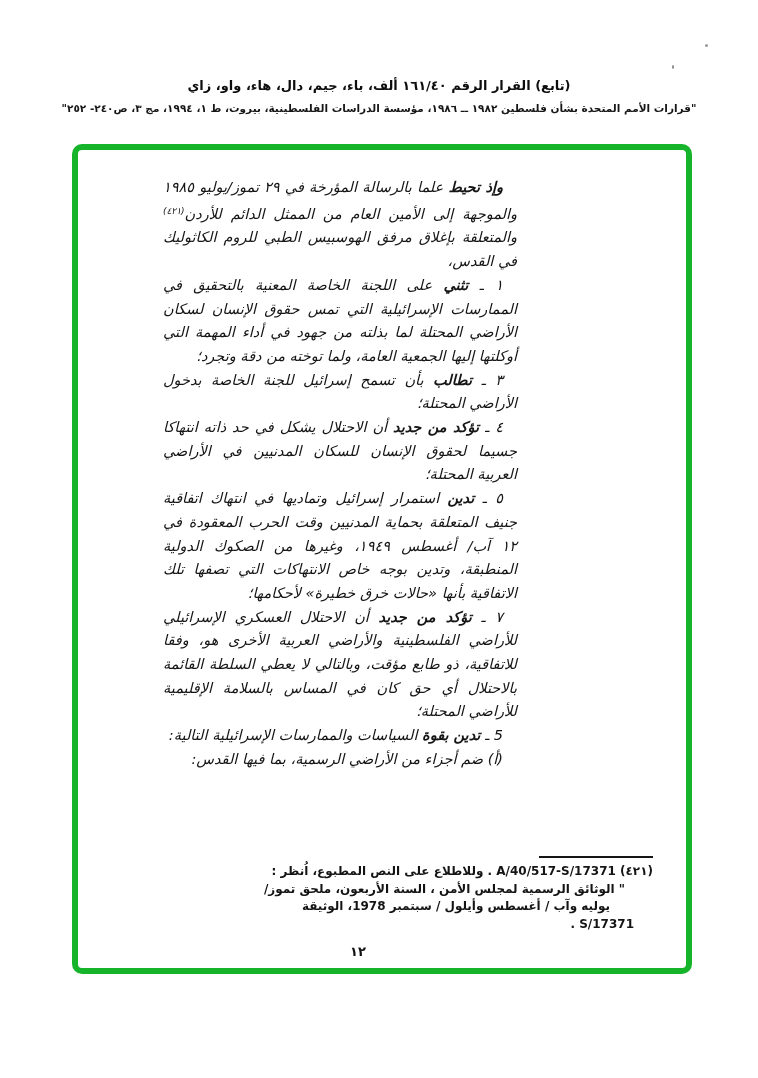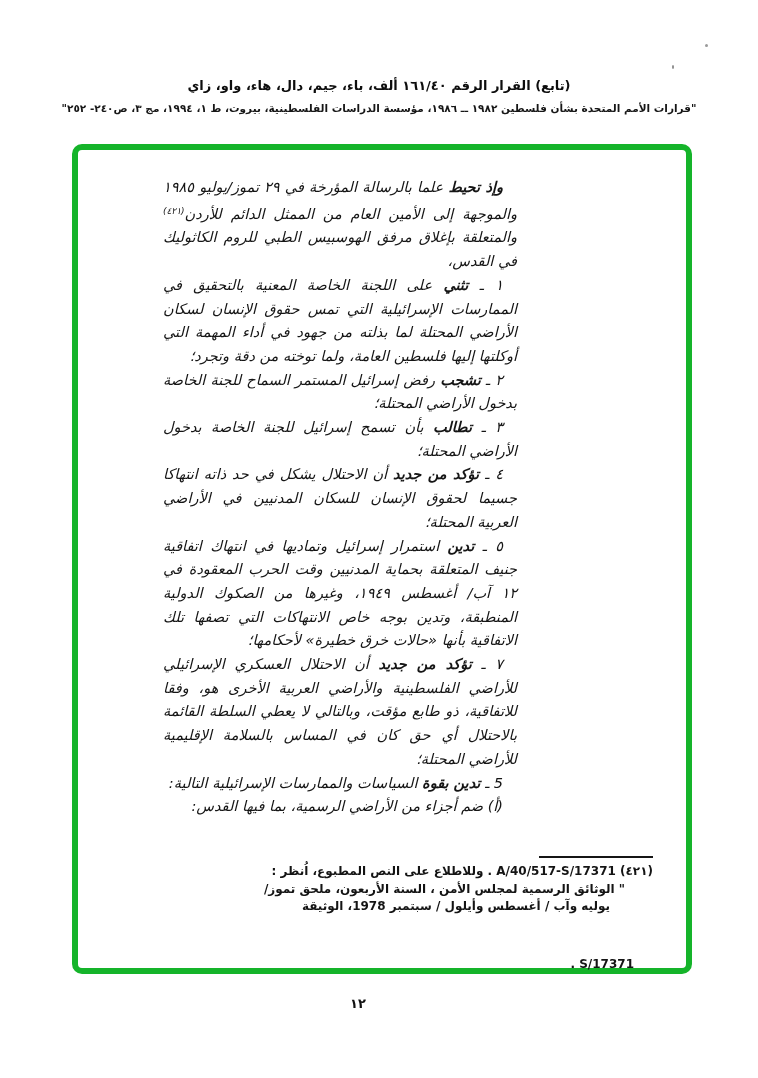--- a/index.html
+++ b/index.html
@@ -58,47 +58,46 @@
   }
   .fn-rule{
     width:114px;height:2px;background:#151515;margin-bottom:5px;
   }
   .fn-line{
     font-size:12px;line-height:17.5px;font-weight:bold;
     text-align:right;white-space:nowrap;color:#141414;
   }
   .fn-line.l2{padding-right:28px;}
   .fn-line.l3{padding-right:43px;}
-  .fn-line.l4{padding-right:19px;margin-top:40px;}
+  .fn-line.l4{padding-right:19px;}
 
   .page-number{
-    position:absolute;top:996px;left:0;width:716px;
+    position:absolute;top:944px;left:0;width:716px;
     text-align:center;
     font-weight:bold;font-size:13px;
     letter-spacing:4px;
     direction:rtl;
   }
 </style>
 </head>
 <body>
 
 <span class="speck" id="speck1"></span>
 <span class="speck" id="speck2"></span>
 
 <div class="hdr-title">(تابع) القرار الرقم ١٦١/٤٠ ألف، باء، جيم، دال، هاء، واو، زاي</div>
 <div class="hdr-source">"قرارات الأمم المتحدة بشأن فلسطين ١٩٨٢ ــ ١٩٨٦، مؤسسة الدراسات الفلسطينية، بيروت، ط ١، ١٩٩٤، مج ٣، ص٢٤٠- ٢٥٢"</div>
 
 <div class="green-frame"></div>
 
 <div class="doc-body">
   <p class="para"><b class="lead">وإذ تحيط</b><span> علما بالرسالة المؤرخة في ٢٩ تموز/يوليو ١٩٨٥ والموجهة إلى الأمين العام من الممثل الدائم للأردن</span><sup class="note-sup">(٤٢١)</sup><span> والمتعلقة بإغلاق مرفق الهوسبيس الطبي للروم الكاثوليك في القدس،</span></p>
 
-  <p class="para"><span>١ ـ </span><b class="lead">تثني</b><span> على اللجنة الخاصة المعنية بالتحقيق في الممارسات الإسرائيلية التي تمس حقوق الإنسان لسكان الأراضي المحتلة لما بذلته من جهود في أداء المهمة التي أوكلتها إليها فلسطين العامة، ولما توخته من دقة وتجرد؛</span></p>
+  <p class="para"><span>١ ـ </span><b class="lead">تثني</b><span> على اللجنة الخاصة المعنية بالتحقيق في الممارسات الإسرائيلية التي تمس حقوق الإنسان لسكان الأراضي المحتلة لما بذلته من جهود في أداء المهمة التي أوكلتها إليها الجمعية العامة، ولما توخته من دقة وتجرد؛</span></p>
 
-  <p class="para"><span>٢ ـ </span><b class="lead">تشجب</b><span> رفض إسرائيل المستمر السماح للجنة الخاصة بدخول الأراضي المحتلة؛</span></p>
 
   <p class="para"><span>٣ ـ </span><b class="lead">تطالب</b><span> بأن تسمح إسرائيل للجنة الخاصة بدخول الأراضي المحتلة؛</span></p>
 
   <p class="para"><span>٤ ـ </span><b class="lead">تؤكد من جديد</b><span> أن الاحتلال يشكل في حد ذاته انتهاكا جسيما لحقوق الإنسان للسكان المدنيين في الأراضي العربية المحتلة؛</span></p>
 
   <p class="para"><span>٥ ـ </span><b class="lead">تدين</b><span> استمرار إسرائيل وتماديها في انتهاك اتفاقية جنيف المتعلقة بحماية المدنيين وقت الحرب المعقودة في ١٢ آب/ أغسطس ١٩٤٩، وغيرها من الصكوك الدولية المنطبقة، وتدين بوجه خاص الانتهاكات التي تصفها تلك الاتفاقية بأنها «حالات خرق خطيرة» لأحكامها؛</span></p>
 
 
   <p class="para"><span>٧ ـ </span><b class="lead">تؤكد من جديد</b><span> أن الاحتلال العسكري الإسرائيلي للأراضي الفلسطينية والأراضي العربية الأخرى هو، وفقا للاتفاقية، ذو طابع مؤقت، وبالتالي لا يعطي السلطة القائمة بالاحتلال أي حق كان في المساس بالسلامة الإقليمية للأراضي المحتلة؛</span></p>
 

